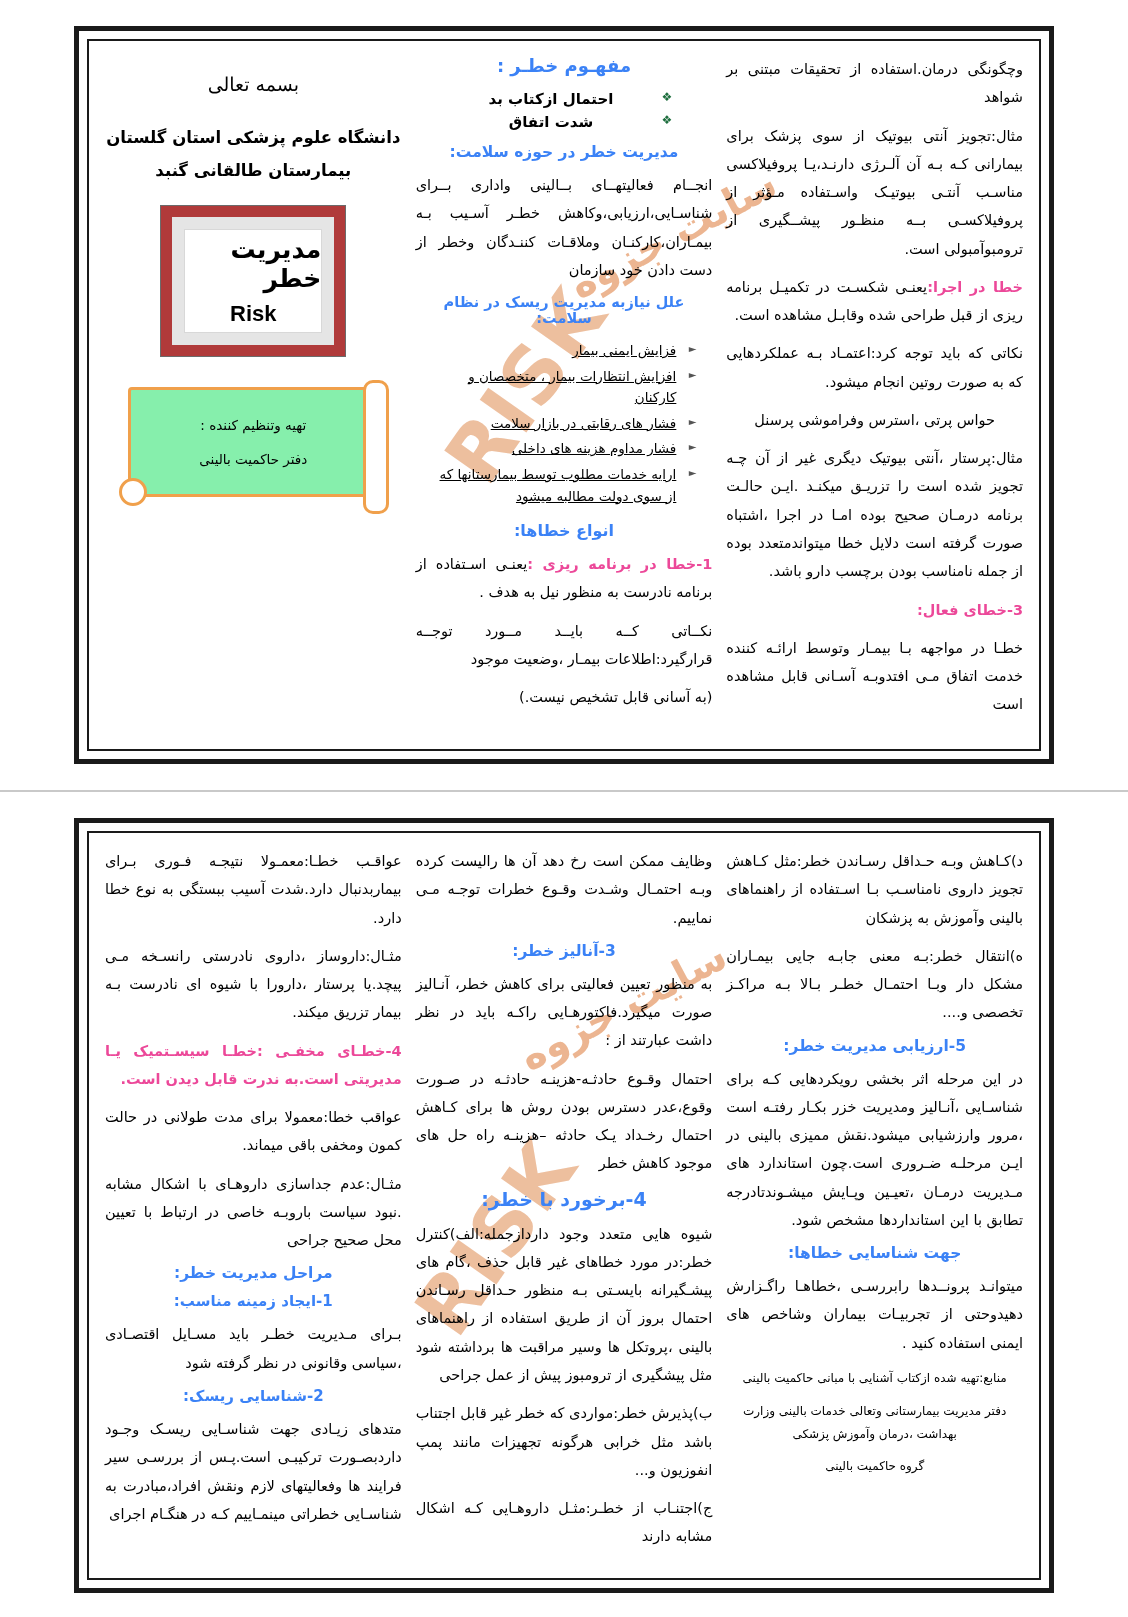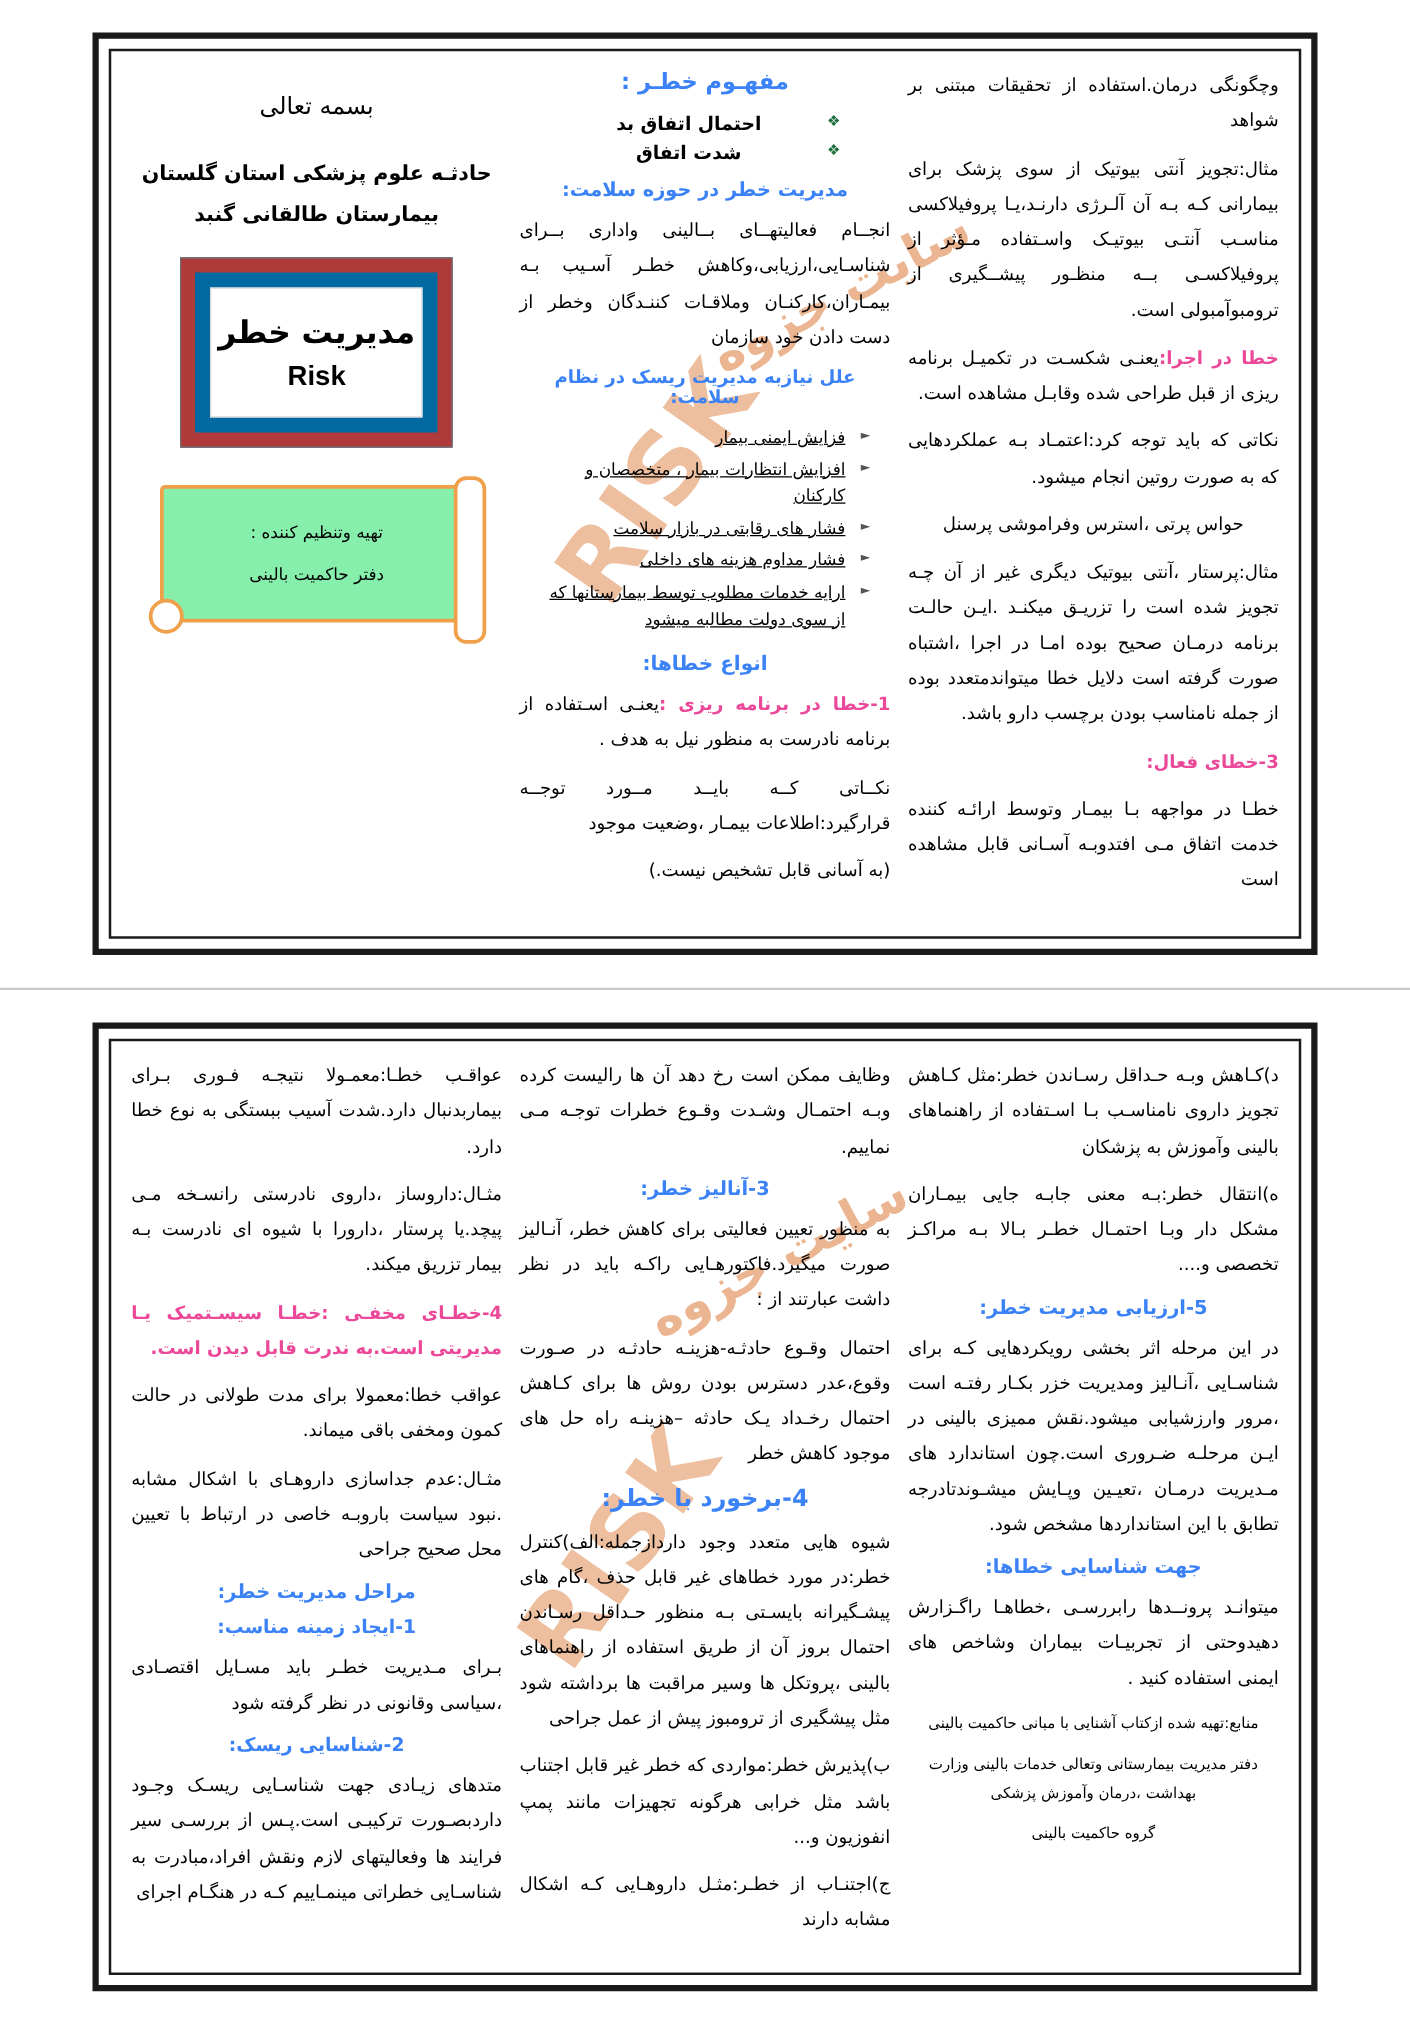--- a/index.html
+++ b/index.html
@@ -70,22 +70,22 @@
     font-weight:bold;
     font-size:16.5px;
     line-height:2.0;
     margin-bottom:18px;
   }
   .frame-wrap{
     display:flex;justify-content:center;margin:6px 0 30px 0;
   }
   .frame{
     position:relative;
-    width:218px;height:152px;
-    background:#0369a1;
+    width:186px;height:152px;
+    background:#e5e5e5;
     border:12px solid #b03a3a;
     box-sizing:border-box;
     display:flex;align-items:center;justify-content:center;
   }
   .frame:before{
     content:"";position:absolute;top:-12px;left:-12px;right:-12px;bottom:-12px;
     border:1px solid #6b6b6b;pointer-events:none;
   }
   .frame-inner{
     background:#fff;
@@ -178,21 +178,21 @@
           <p class="body-txt">نکاتی که باید توجه کرد:اعتمـاد بـه عملکردهایی که به صورت روتین انجام میشود.</p>
           <p class="body-txt-c">حواس پرتی ،استرس وفراموشی پرسنل</p>
           <p class="body-txt">مثال:پرستار ،آنتی بیوتیک دیگری غیر از آن چـه تجویز شده است را تزریـق میکنـد .ایـن حالـت برنامه درمـان صحیح بوده امـا در اجرا ،اشتباه صورت گرفته است دلایل خطا میتواندمتعدد بوده از جمله نامناسب بودن برچسب دارو باشد.</p>
           <p class="ttl-red body-txt">3-خطای فعال:</p>
           <p class="body-txt">خطـا در مواجهه بـا بیمـار وتوسط ارائـه کننده خدمت اتفاق مـی افتدوبـه آسـانی قابل مشاهده است</p>
         </div>
 
         <div class="col">
           <p class="ttl-red-c" style="font-size:18px;margin-bottom:14px;">مفهـوم  خطـر :</p>
           <ul class="diamonds">
-            <li>احتمال اتفاق بد</li>
+            <li>احتمال ازکتاب بد</li>
             <li>شدت اتفاق</li>
           </ul>
           <p class="ttl-red-c" style="font-size:15.5px;">مدیریت خطر در حوزه سلامت:</p>
           <p class="body-txt">انجــام فعالیتهــای بــالینی واداری بــرای شناسـایی،ارزیابی،وکاهش خطـر آسـیب بـه بیمـاران،کارکنـان وملاقـات کننـدگان وخطر از دست دادن خود سازمان</p>
           <p class="ttl-red-c" style="font-size:14.5px;">علل نیازبه  مدیریت ریسک در نظام سلامت:</p>
           <ul class="bullets">
             <li>فزایش ایمنی بیمار</li>
             <li>افزایش انتظارات بیمار ، متخصصان و کارکنان</li>
             <li>فشار های رقابتی در بازار سلامت</li>
             <li>فشار مداوم هزینه های داخلی</li>
@@ -202,21 +202,21 @@
           <p class="body-txt">
             <span class="ttl-red">1-خطا در برنامه ریزی :</span><span>یعنـی اسـتفاده از برنامه نادرست به منظور نیل به هدف  .</span>
           </p>
           <p class="body-txt">نکــاتی کــه بایــد مــورد توجــه قرارگیرد:اطلاعات بیمـار ،وضعیت موجود</p>
           <p class="body-txt">(به آسانی قابل تشخیص نیست.)</p>
         </div>
 
         <div class="col col1 left">
           <div class="bism">بسمه تعالی</div>
           <div class="univ">
-            <div>حادثـه علوم پزشکی استان گلستان</div>
+            <div>دانشگاه علوم پزشکی استان گلستان</div>
             <div>بیمارستان طالقانی گنبد</div>
           </div>
           <div class="frame-wrap">
             <div class="frame">
               <div class="frame-inner">
                 <div class="t1">مدیریت خطر</div>
                 <div class="t2">Risk</div>
               </div>
             </div>
           </div>

